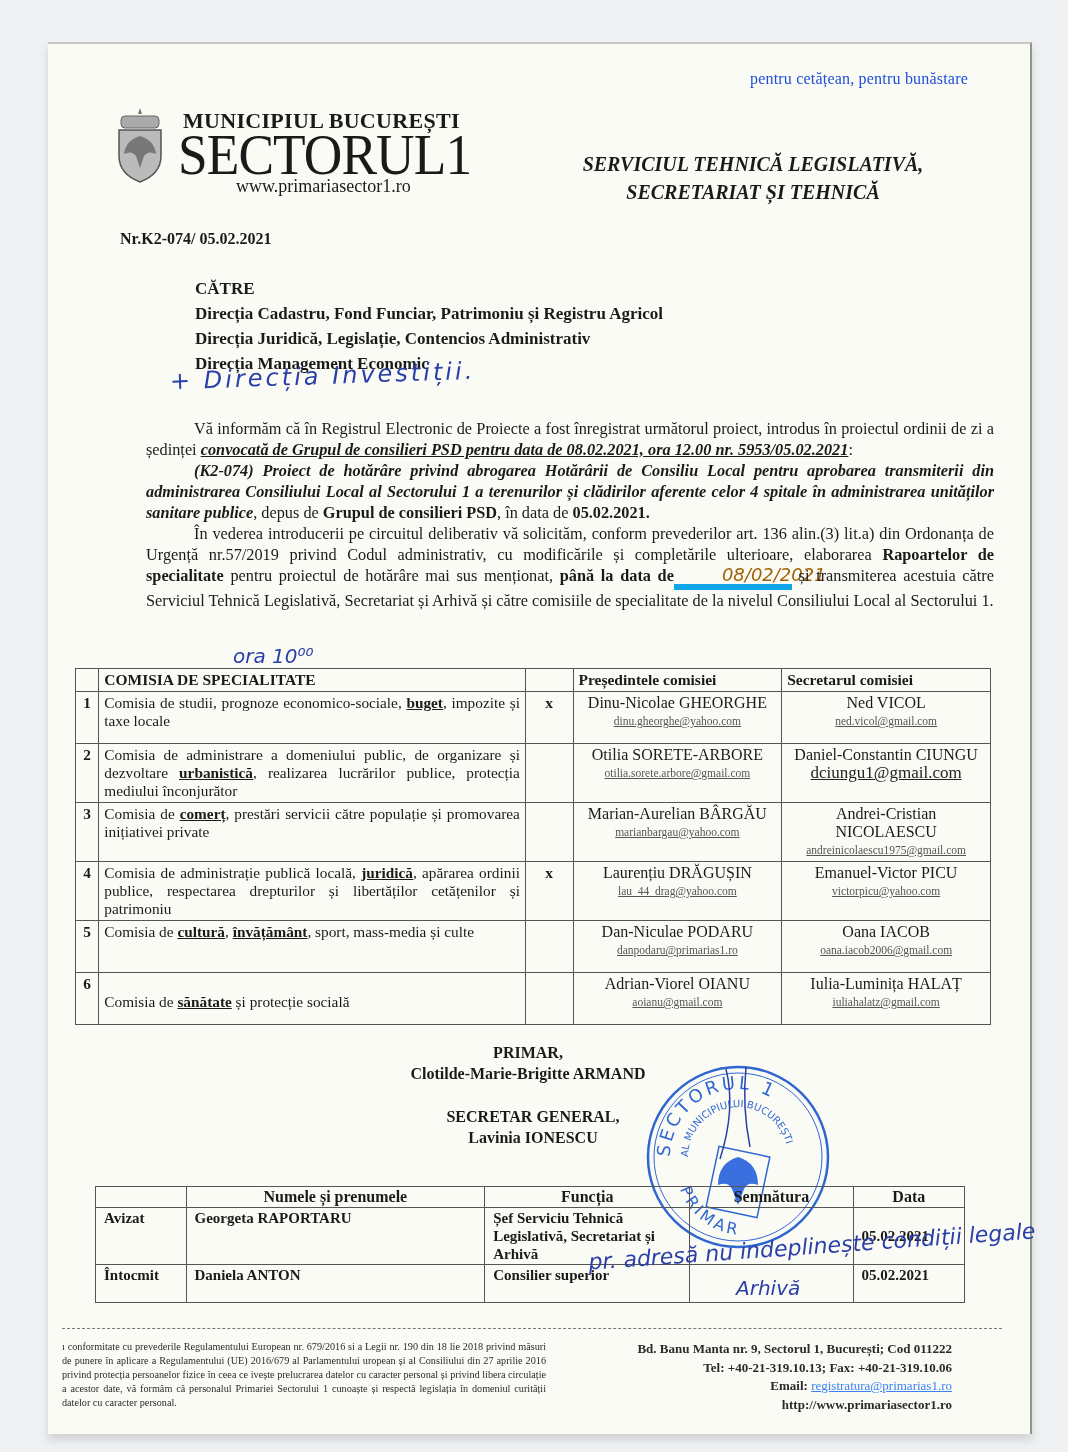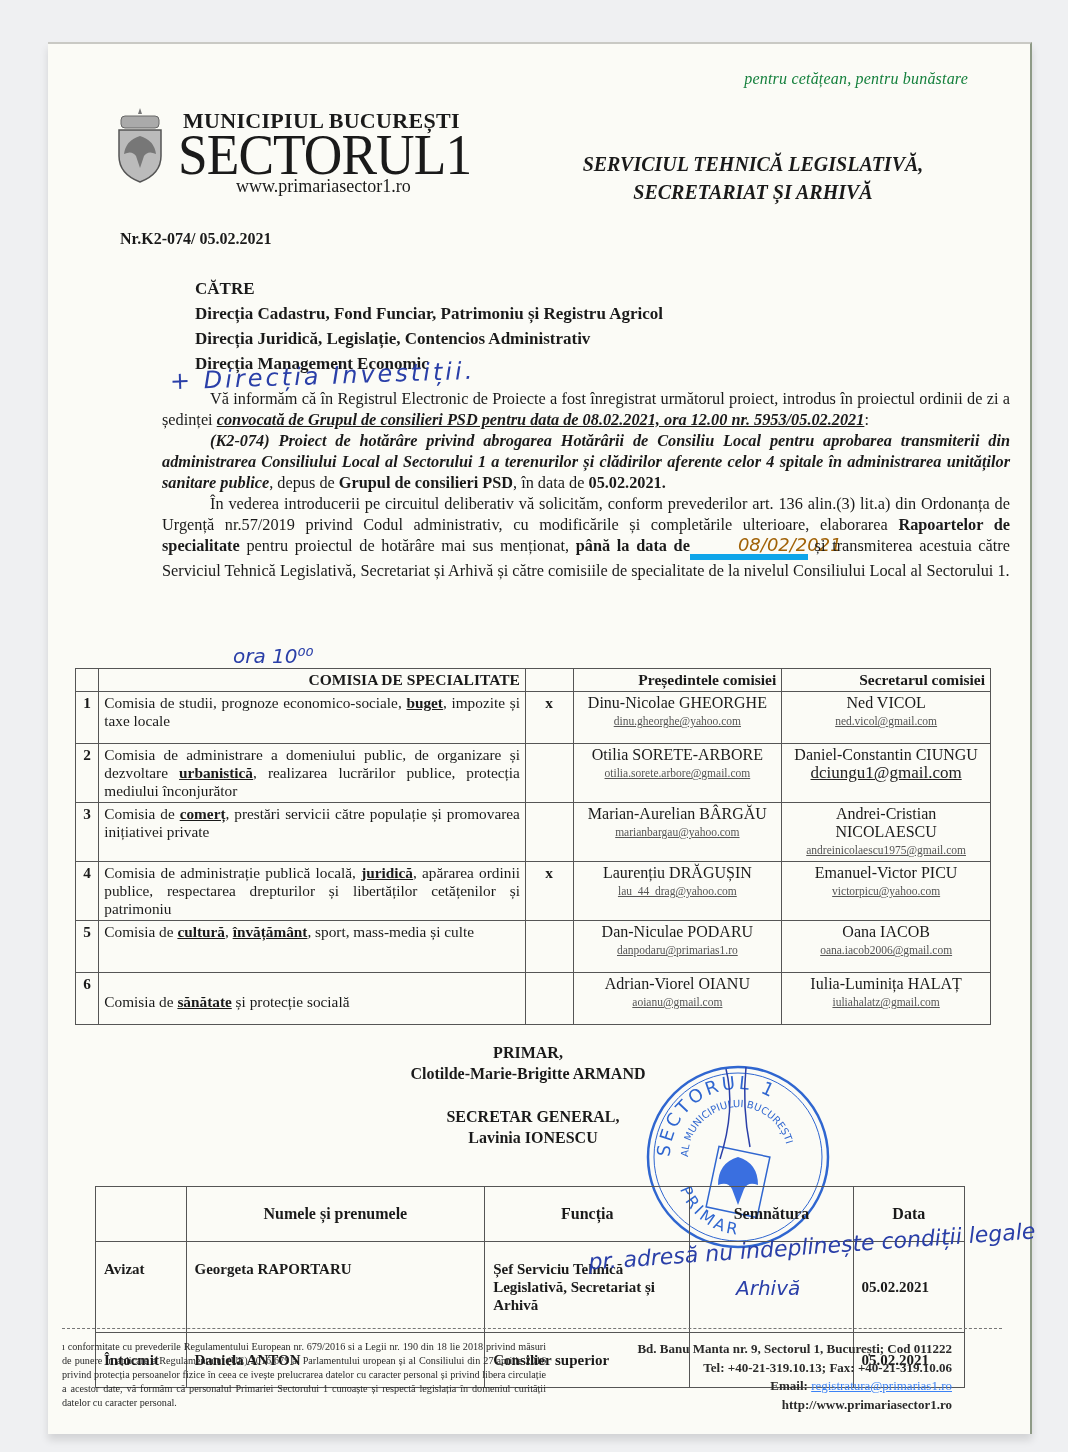--- a/index.html
+++ b/index.html
@@ -9,53 +9,53 @@
     font-family:"Liberation Serif", serif; color:#1a1a1a;
   }
   .paper {
     position:absolute; left:48px; top:42px; width:982px; height:1390px;
     background:#fbfbf6;
     border-top:2px solid #c9c9c4;
     border-right:2px solid #8e9a86;
     box-shadow:0 6px 8px rgba(0,0,0,0.12);
   }
   .abs { position:absolute; }
-  .motto { right:62px; top:26px; font-style:italic; font-size:16px; color:#15803d; letter-spacing:0.2px; }
+  .motto { right:62px; top:26px; font-size:16px; color:#1d4ed8; letter-spacing:0.2px; }
   .crest { left:65px; top:62px; width:54px; height:78px; }
   .brand-top { left:135px; top:64px; font-size:22px; font-weight:bold; letter-spacing:0.3px; }
   .brand-main { left:130px; top:80px; font-size:58px; line-height:62px; letter-spacing:-1px; transform:scaleX(0.92); transform-origin:left top; }
   .brand-url { left:188px; top:132px; font-size:18px; }
   .dept { left:495px; top:106px; font-style:italic; font-weight:bold; font-size:20px; text-align:center; line-height:28px; width:420px; }
   .nr { left:72px; top:186px; font-weight:bold; font-size:16px; }
   .catre { left:147px; top:232px; font-weight:bold; font-size:17px; line-height:25px; }
   .hand { font-family:"DejaVu Sans", sans-serif; font-style:italic; color:#2a3fa8; }
   .hw-dir { left:122px; top:318px; font-size:24px; letter-spacing:3px; transform:rotate(-2deg); }
   .body-text { left:98px; width:848px; font-size:16.3px; line-height:21px; text-align:justify; }
-  .p1 { top:344px;margin-left:16px; }
+  .p1 { top:374px; }
   .indent { text-indent:48px; }
   .u { text-decoration:underline; }
   .bi { font-weight:bold; font-style:italic; }
   .b { font-weight:bold; }
   .hw-date { display:inline-block; width:118px; border-bottom:6px solid #0ea5e9; font-family:"DejaVu Sans",sans-serif; font-style:italic; color:#a16207; font-size:18px; line-height:18px; text-align:center; }
   .hw-ora { left:185px; top:600px; font-size:20px; }
   table { border-collapse:collapse; }
   .com-table { position:absolute; left:27px; top:624px; width:916px; font-size:15.3px; }
   .com-table td, .com-table th { border:1.5px solid #555; vertical-align:top; padding:2px 5px; line-height:18px; }
-  .com-table th { font-weight:bold; text-align:right; font-size:15.5px; }
+  .com-table th { font-weight:bold; text-align:left; font-size:15.5px; }
   .num { width:12px; text-align:center; font-weight:bold; }
   .desc { width:410px; text-align:justify; }
   .mark { width:36px; text-align:center; font-weight:bold; }
   .pres, .sec { text-align:center; width:195px; }
   .person { font-size:16px; display:block; }
   .email { font-size:11.5px; text-decoration:underline; color:#555; display:block; }
   .email.big { font-size:17px; color:#222; }
   .sign { text-align:center; font-weight:bold; font-size:16px; line-height:21px; }
   .stamp { left:582px; top:1005px; width:215px; height:215px; }
   .sig-table { position:absolute; left:47px; top:1142px; width:870px; font-size:15px; }
-  .sig-table td, .sig-table th { border:1.5px solid #555; padding:18px 8px; line-height:18px; vertical-align:top; font-weight:bold; }
+  .sig-table td, .sig-table th { border:1.5px solid #555; padding:1px 8px; line-height:18px; vertical-align:top; font-weight:bold; }
   .sig-table th { font-size:16px; text-align:center; }
   .dash { left:14px; top:1284px; width:940px; border-top:1.5px dashed #777; }
   .gdpr { left:14px; top:1296px; width:484px; font-size:10.2px; line-height:14px; font-weight:normal; text-align:justify; color:#2a2a2a; }
   .addr { left:532px; top:1296px; width:372px; font-size:13px; line-height:18.5px; font-weight:bold; text-align:right; color:#2a2a2a; }
   .addr .mail { color:#3b82f6; text-decoration:underline; font-weight:normal; }
   .hw-note { left:540px; top:1190px; font-size:22px; transform:rotate(-4deg); white-space:nowrap; }
   .hw-sig2 { left:688px; top:1232px; font-size:20px; }
 </style>
 </head>
 <body>
@@ -69,21 +69,21 @@
     <rect x="8" y="10" width="38" height="12" rx="4" fill="#aaa" stroke="#666"></rect>
     <path d="M6 24 h42 v26 q0 18 -21 26 q-21 -8 -21 -26z" fill="#bbb" stroke="#555" stroke-width="1.5"></path>
     <path d="M27 30 q-14 4 -16 18 q8 -4 12 2 l4 12 l4 -12 q4 -6 12 -2 q-2 -14 -16 -18z" fill="#777"></path>
   </svg>
   <div class="abs brand-top">MUNICIPIUL BUCUREȘTI</div>
   <div class="abs brand-main">SECTORUL1</div>
   <div class="abs brand-url">www.primariasector1.ro</div>
 
   <div class="abs dept">
     <div>SERVICIUL TEHNICĂ LEGISLATIVĂ,</div>
-    <div>SECRETARIAT ȘI ARHIVĂ</div>
+    <div>SECRETARIAT ȘI TEHNICĂ</div>
   </div>
 
   <div class="abs nr">Nr.K2-074/ 05.02.2021</div>
 
   <div class="abs catre">
     <div>CĂTRE</div>
     <div>Direcția Cadastru, Fond Funciar, Patrimoniu și Registru Agricol</div>
     <div>Direcția Juridică, Legislație, Contencios Administrativ</div>
     <div>Direcția Management Economic</div>
   </div>

